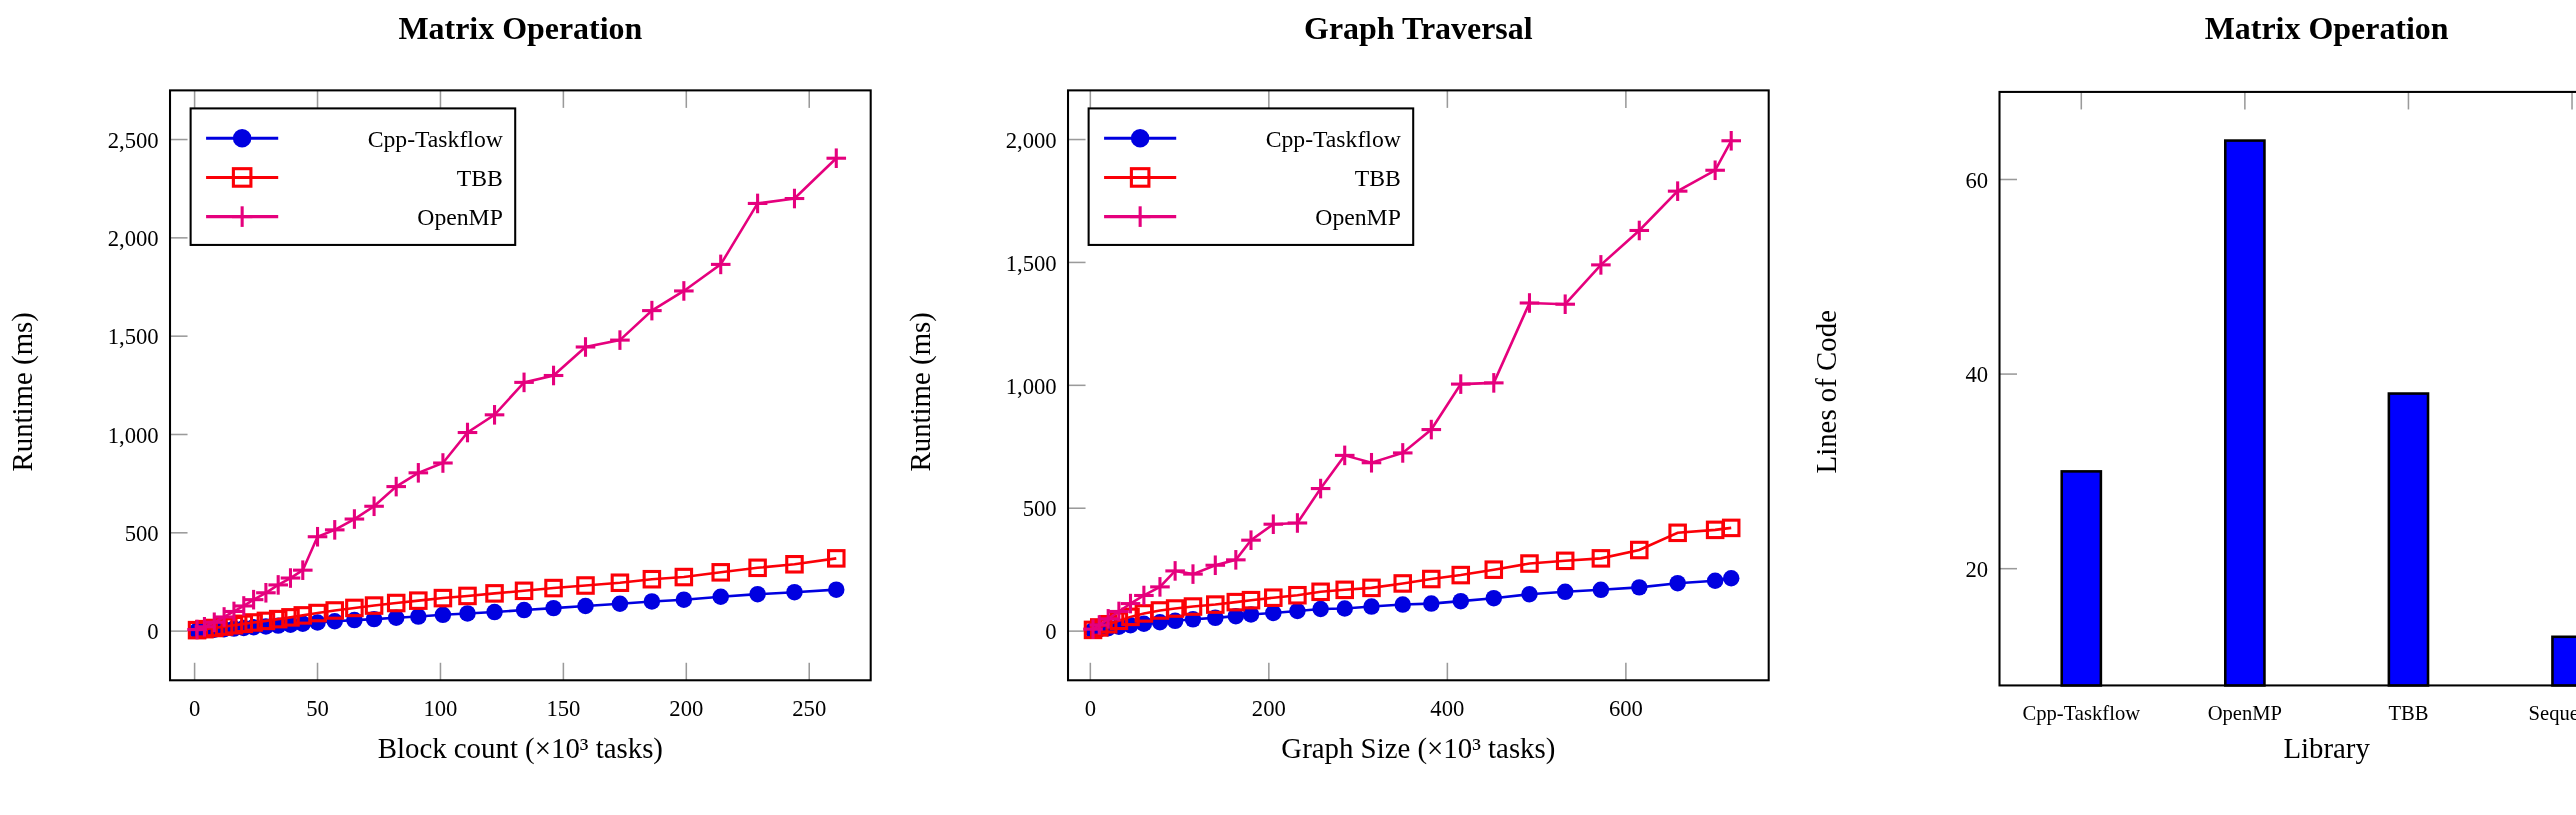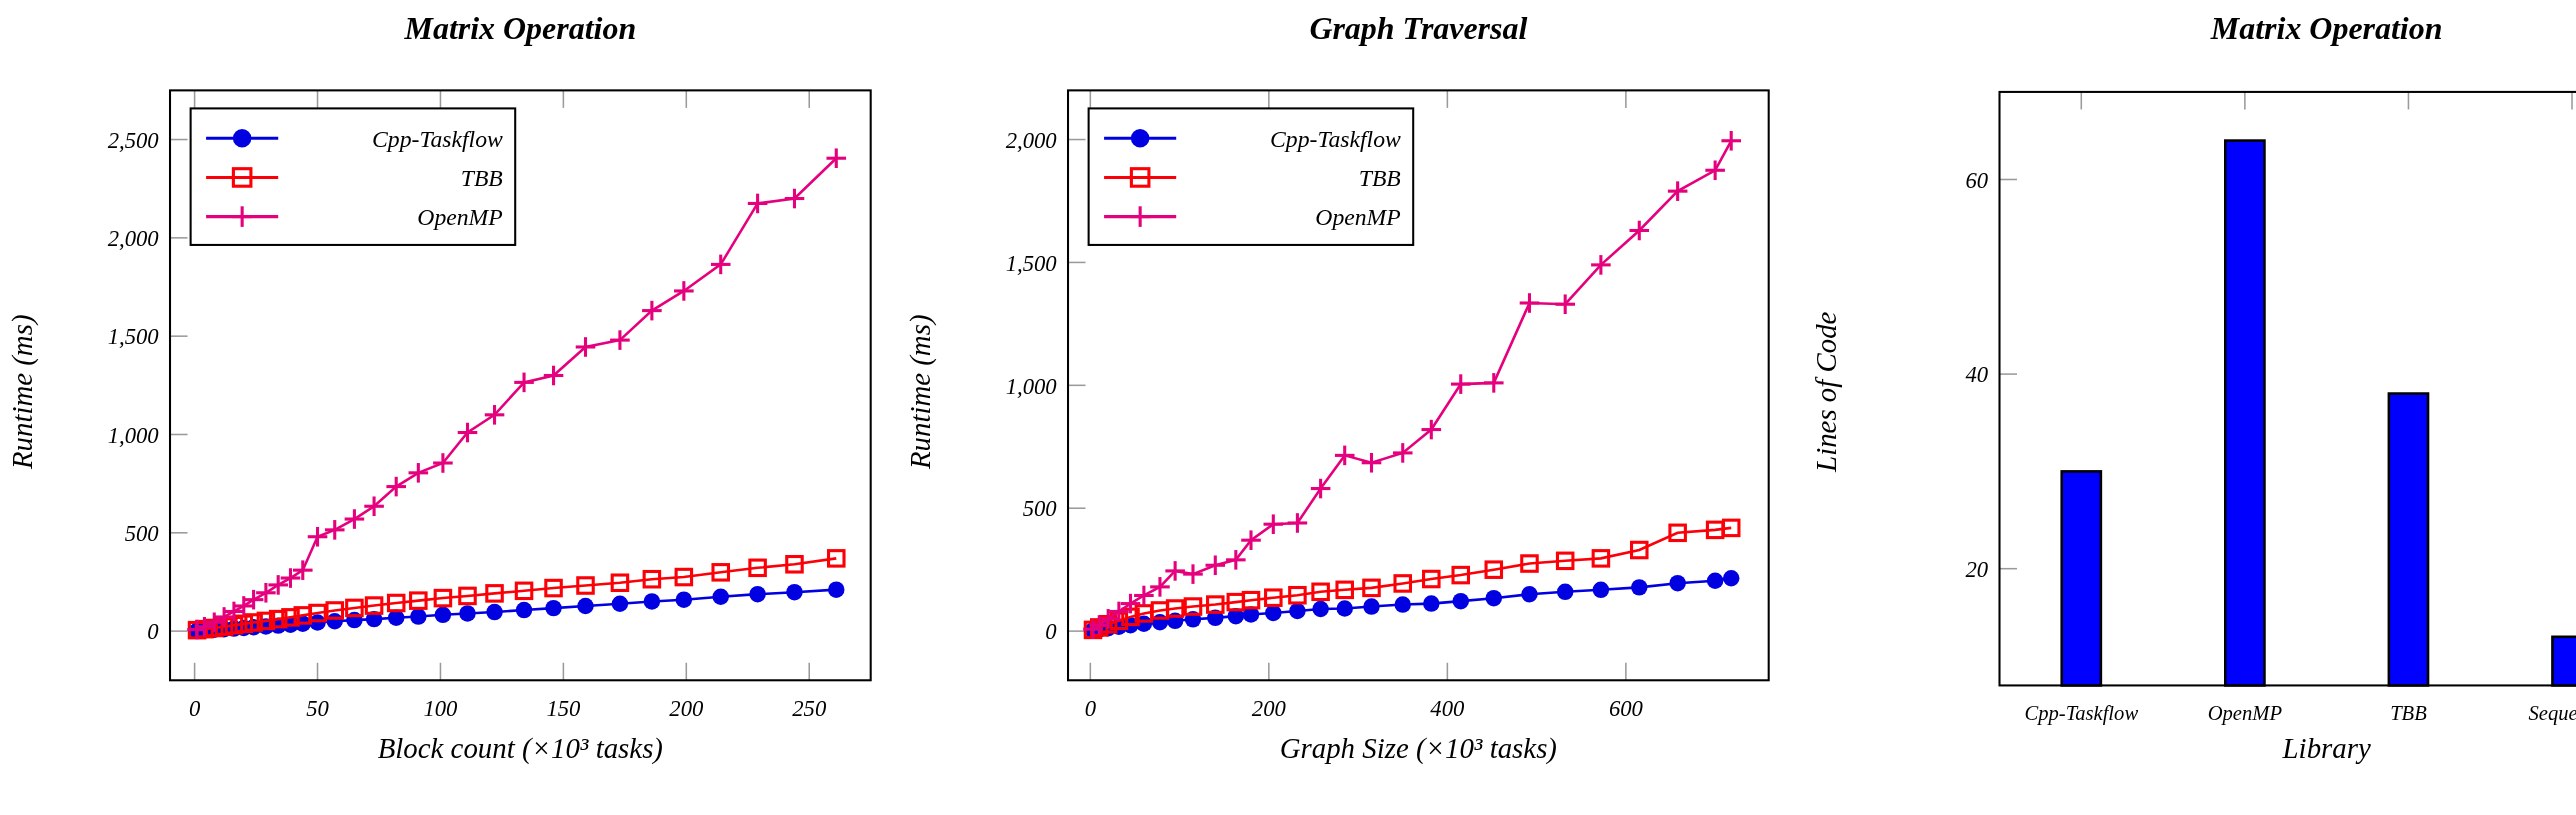--- a/index.html
+++ b/index.html
@@ -18,21 +18,20 @@
     flex-direction: row;
     width: 3592px;
     height: 816px;
     align-items: flex-start;
   }
   .panel {
     position: relative;
     width: 898px;
     height: 816px;
     flex: 0 0 898px;
-    font-style: italic;
   }
   .panel svg {
     display: block;
     width: 898px;
     height: 816px;
   }
   text {
     font-family: "Liberation Serif", "DejaVu Serif", serif;
     fill: #000000;
   }

